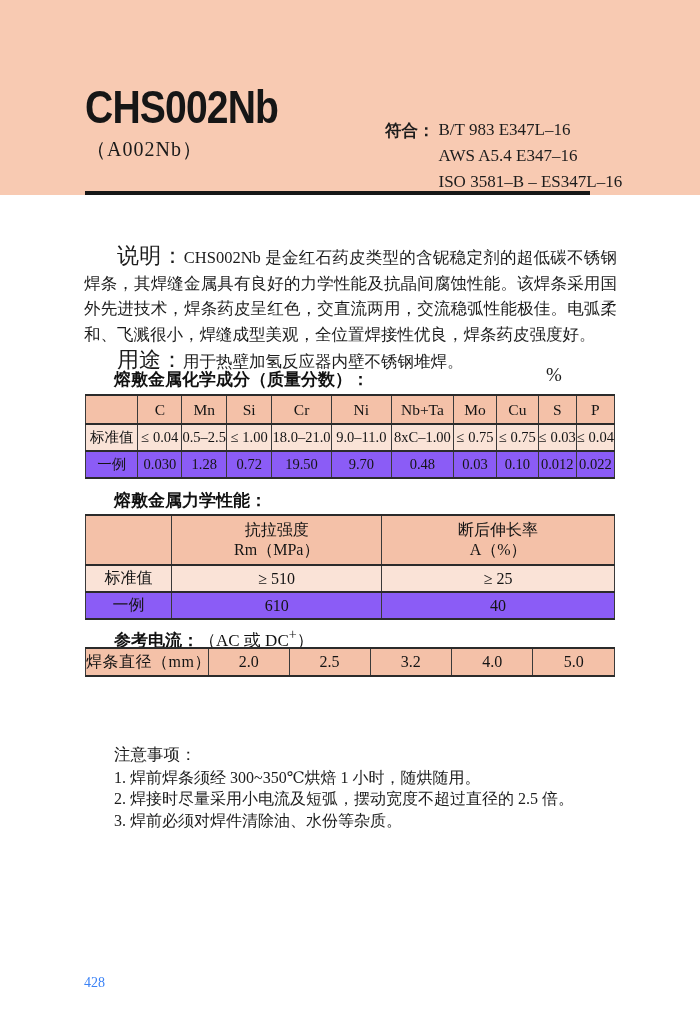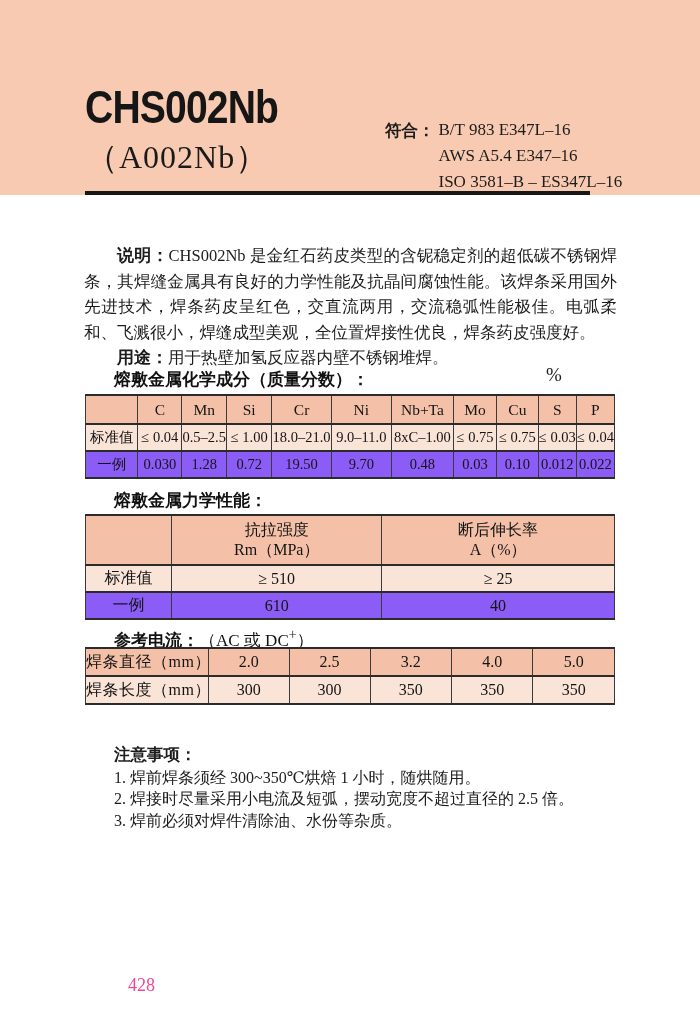--- a/index.html
+++ b/index.html
@@ -17,21 +17,21 @@
   }
   .model-title {
     position: absolute; left: 85px; top: 84px;
     font-family: "Liberation Sans", "DejaVu Sans", sans-serif;
     font-weight: 800; font-size: 46px; line-height: 1; color: #161616;
     transform: scaleX(0.85); transform-origin: left top;
     letter-spacing: -1px;
   }
   .alias {
     position: absolute; left: 86px; top: 136px;
-    font-size: 32px; color: #1a1a1a; letter-spacing: 1px;
+    font-size: 20px; color: #1a1a1a; letter-spacing: 1px;
   }
   .conform {
     position: absolute; left: 385px; top: 104px;
     display: flex; align-items: flex-start;
     font-size: 17px; line-height: 26px; margin-top: 13px;
   }
   .conform-label {
     font-family: "Liberation Sans", "DejaVu Sans", sans-serif;
     font-weight: 700; font-size: 16.5px; line-height: 26px;
     margin-right: 4px;
@@ -42,21 +42,21 @@
     background: #171717;
   }
 
   .desc {
     position: absolute; left: 84px; top: 243px; width: 533px;
     font-size: 16.5px; line-height: 25.5px; text-align: justify;
   }
   .desc p { text-indent: 2em; }
   .inline-label {
     font-family: "Liberation Sans", "DejaVu Sans", sans-serif;
-    font-weight: 700; font-size: 17px;
+    font-weight: 400; font-size: 22px;
   }
 
   .sec-title {
     position: absolute; left: 114px;
     font-family: "Liberation Sans", "DejaVu Sans", sans-serif;
     font-weight: 700; font-size: 17px; color: #111;
     white-space: nowrap;
   }
   .sec-title .serif-part {
     font-family: "Liberation Serif", "DejaVu Serif", serif;
@@ -99,25 +99,25 @@
   .cur-table { top: 647px; font-size: 16px; }
   .cur-table td { height: 28px; }
   .cur-table td.rowlabel { letter-spacing: 0.5px; }
 
   .notes {
     position: absolute; left: 114px; top: 744px; width: 480px;
     font-size: 16px; line-height: 21.5px;
   }
   .notes-title {
     font-family: "Liberation Sans", "DejaVu Sans", sans-serif;
-    font-weight: 700; font-size: 16.5px; margin-bottom: 1px;
+    font-weight: 400; font-size: 16.5px; margin-bottom: 1px;
   }
   .page-number {
     position: absolute; left: 84px; top: 975px;
-    font-size: 18px; color: #ec4899; margin-left: 44px;
+    font-size: 14px; color: #3b82f6;
   }
 </style>
 </head>
 <body>
 
 <div class="band"></div>
 
 <div class="model-title">CHS002Nb</div>
 <div class="alias">（A002Nb）</div>
 
@@ -243,28 +243,20 @@
   </colgroup>
   <tbody>
       <tr>
     <td class="bg-head rowlabel">焊条直径（mm）</td>
     <td class="bg-head">2.0</td>
     <td class="bg-head">2.5</td>
     <td class="bg-head">3.2</td>
     <td class="bg-head">4.0</td>
     <td class="bg-head">5.0</td>
   </tr>
-  <tr>
-    <td class="bg-light rowlabel">焊条长度（mm）</td>
-    <td class="bg-light">300</td>
-    <td class="bg-light">300</td>
-    <td class="bg-light">350</td>
-    <td class="bg-light">350</td>
-    <td class="bg-light">350</td>
-  </tr>
 </tbody>
   </table>
 
 <div class="notes">
   <div class="notes-title">注意事项：</div>
   <div>1. 焊前焊条须经 300~350℃烘焙 1 小时，随烘随用。</div>
   <div>2. 焊接时尽量采用小电流及短弧，摆动宽度不超过直径的 2.5 倍。</div>
   <div>3. 焊前必须对焊件清除油、水份等杂质。</div>
 </div>
 

